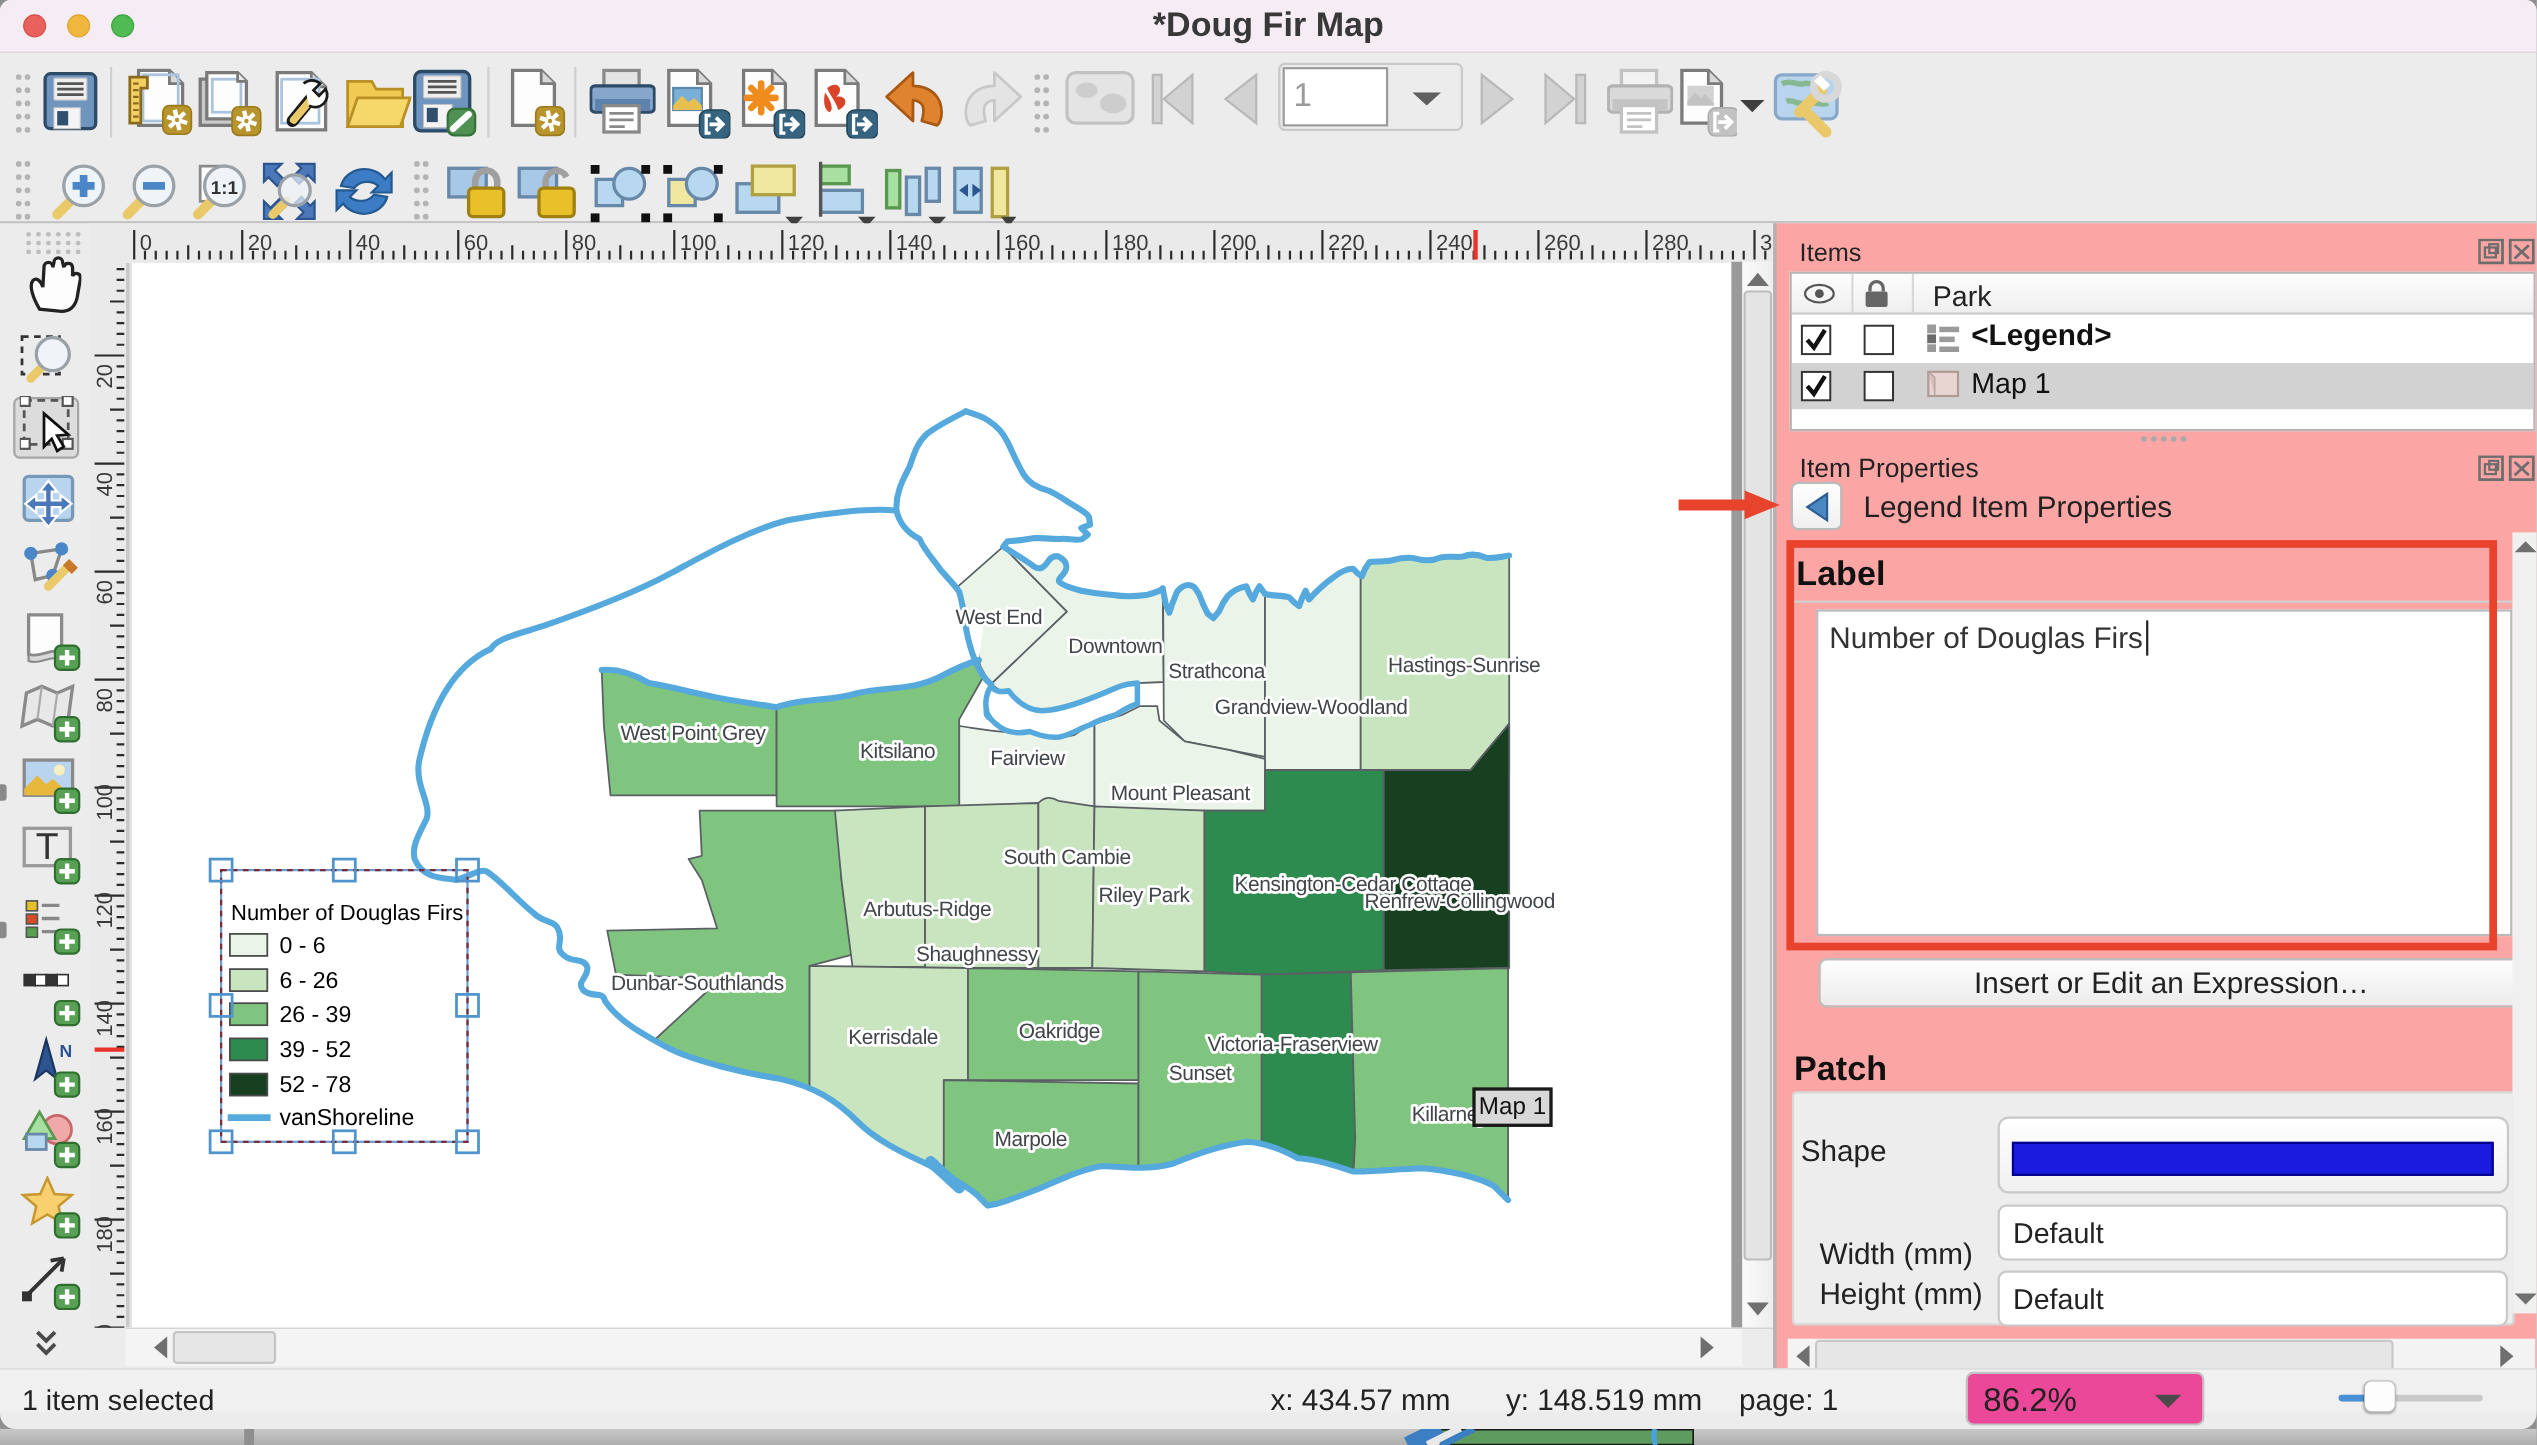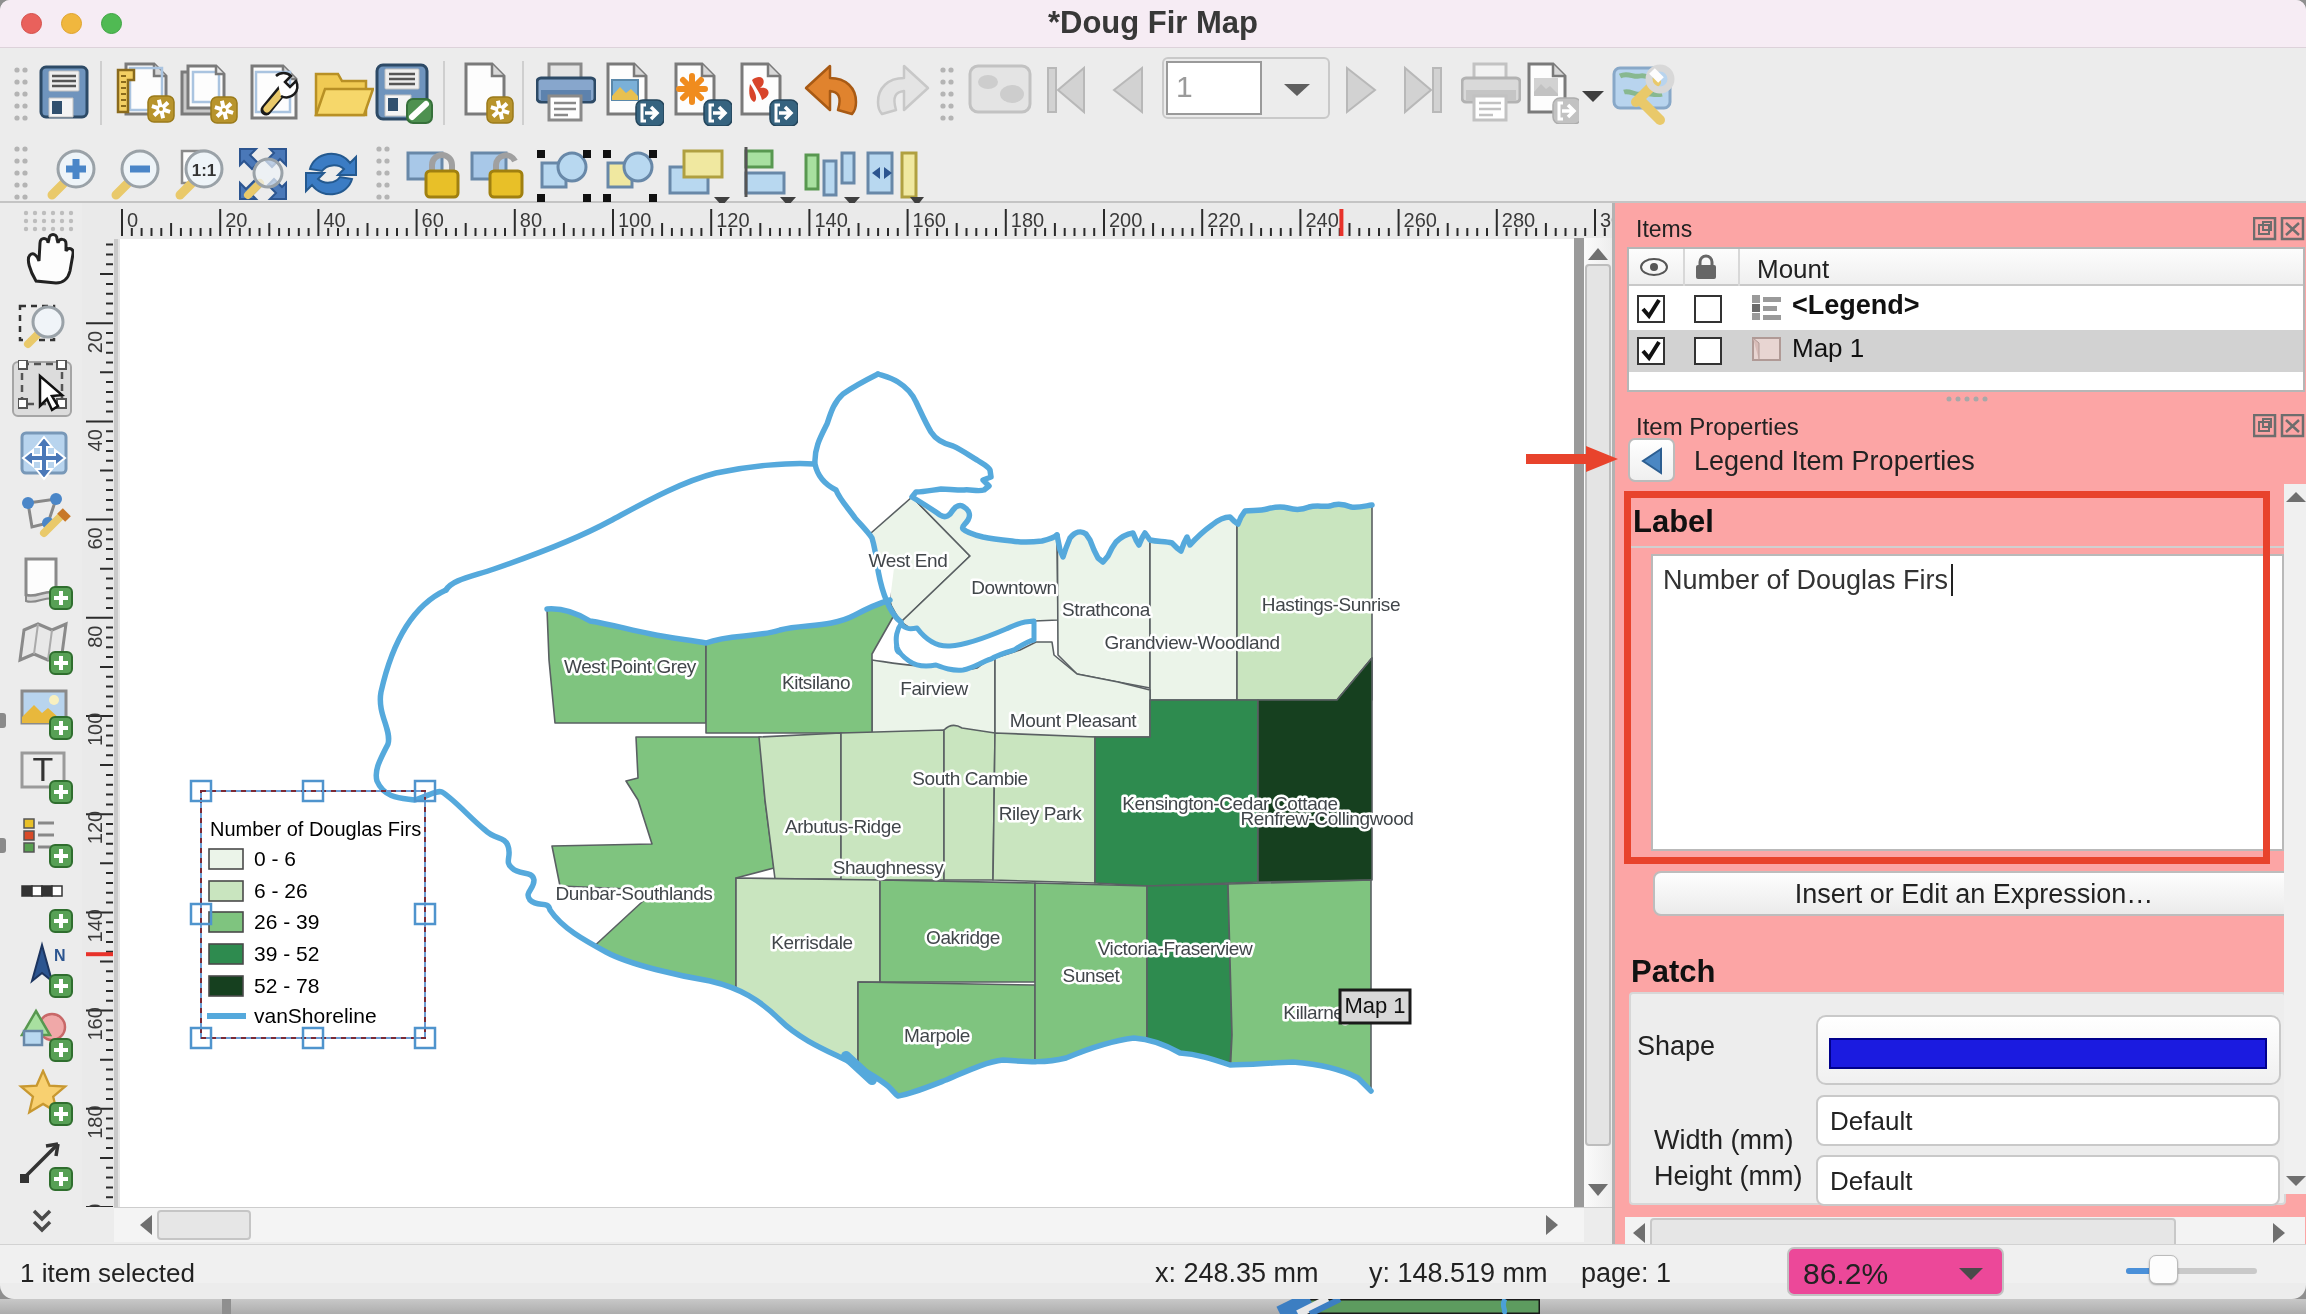--- a/index.html
+++ b/index.html
@@ -625,21 +625,21 @@
           <div class="abs" style="left:54px;top:0;width:2px;height:37px;background:#d8d8d8;"></div>
           <div class="abs" style="left:109px;top:0;width:2px;height:37px;background:#d8d8d8;"></div>
           <svg class="abs" style="left:10px;top:5px;" width="30" height="26">
             <ellipse cx="15" cy="13" rx="13" ry="8" fill="none" stroke="#555" stroke-width="2"></ellipse>
             <circle cx="15" cy="13" r="4" fill="#555"></circle>
           </svg>
           <svg class="abs" style="left:64px;top:3px;" width="26" height="30">
             <rect x="3" y="13" width="20" height="14" rx="2" fill="#666"></rect>
             <path d="M7,13 v-3 a6,6 0 0 1 12,0 v3" fill="none" stroke="#666" stroke-width="3"></path>
           </svg>
-          <div class="abs" style="left:128px;top:5px;font-size:26px;color:#222;">Mount</div>
+          <div class="abs" style="left:128px;top:5px;font-size:26px;color:#222;">Park</div>
         </div>
         <div class="abs" style="left:0;top:39px;width:674px;height:42px;background:#fff;">
           <svg class="abs" style="left:8px;top:7px;" width="28" height="28">
             <rect x="1" y="1" width="26" height="26" fill="#fff" stroke="#333" stroke-width="2"></rect>
             <path d="M6,14 L12,21 L22,5" stroke="#111" stroke-width="4" fill="none"></path>
           </svg>
           <svg class="abs" style="left:65px;top:7px;" width="28" height="28">
             <rect x="1" y="1" width="26" height="26" fill="#fff" stroke="#333" stroke-width="2"></rect>
           </svg>
           <svg class="abs" style="left:122px;top:6px;" width="32" height="26">
@@ -722,21 +722,21 @@
       <svg class="abs" style="left:669px;top:281px;" width="25" height="710">
         <path d="M12,8 L22,18 L2,18 Z" fill="#6f6f6f"></path>
         <path d="M12,702 L22,692 L2,692 Z" fill="#6f6f6f"></path>
       </svg>
     </div>
     <svg class="abs" style="left:1524px;top:444px;" width="96" height="30">
       <path d="M2,10 L62,10 L62,2 L94,15 L62,28 L62,20 L2,20 Z" fill="#e8432c"></path>
     </svg>
 <div id="statusbar">
 <div class="abs" style="left:20px;top:13px;font-size:26px;color:#222;">1 item selected</div>
-<div class="abs" style="left:1155px;top:13px;font-size:27px;color:#222;">x: 248.35 mm</div>
+<div class="abs" style="left:1155px;top:13px;font-size:27px;color:#222;">x: 434.57 mm</div>
 <div class="abs" style="left:1369px;top:13px;font-size:27px;color:#222;">y: 148.519 mm</div>
 <div class="abs" style="left:1581px;top:13px;font-size:27px;color:#222;">page: 1</div>
 <div class="abs" style="left:1787px;top:2px;width:217px;height:49px;background:#ec4899;border:2px solid #c2c2c2;border-radius:7px;">
 <div class="abs" style="left:14px;top:8px;font-size:30px;color:#222;">86.2%</div>
 <svg class="abs" style="left:168px;top:16px;" width="28" height="18">
           <path d="M2,3 L14,15 L26,3 Z" fill="#4a4a4a"></path>
         </svg>
       </div>
 <div class="abs" style="left:2126px;top:23px;width:131px;height:6px;background:#c9c9c9;border-radius:3px;"></div>
 <div class="abs" style="left:2126px;top:23px;width:28px;height:6px;background:#4a90d9;border-radius:3px;"></div>

